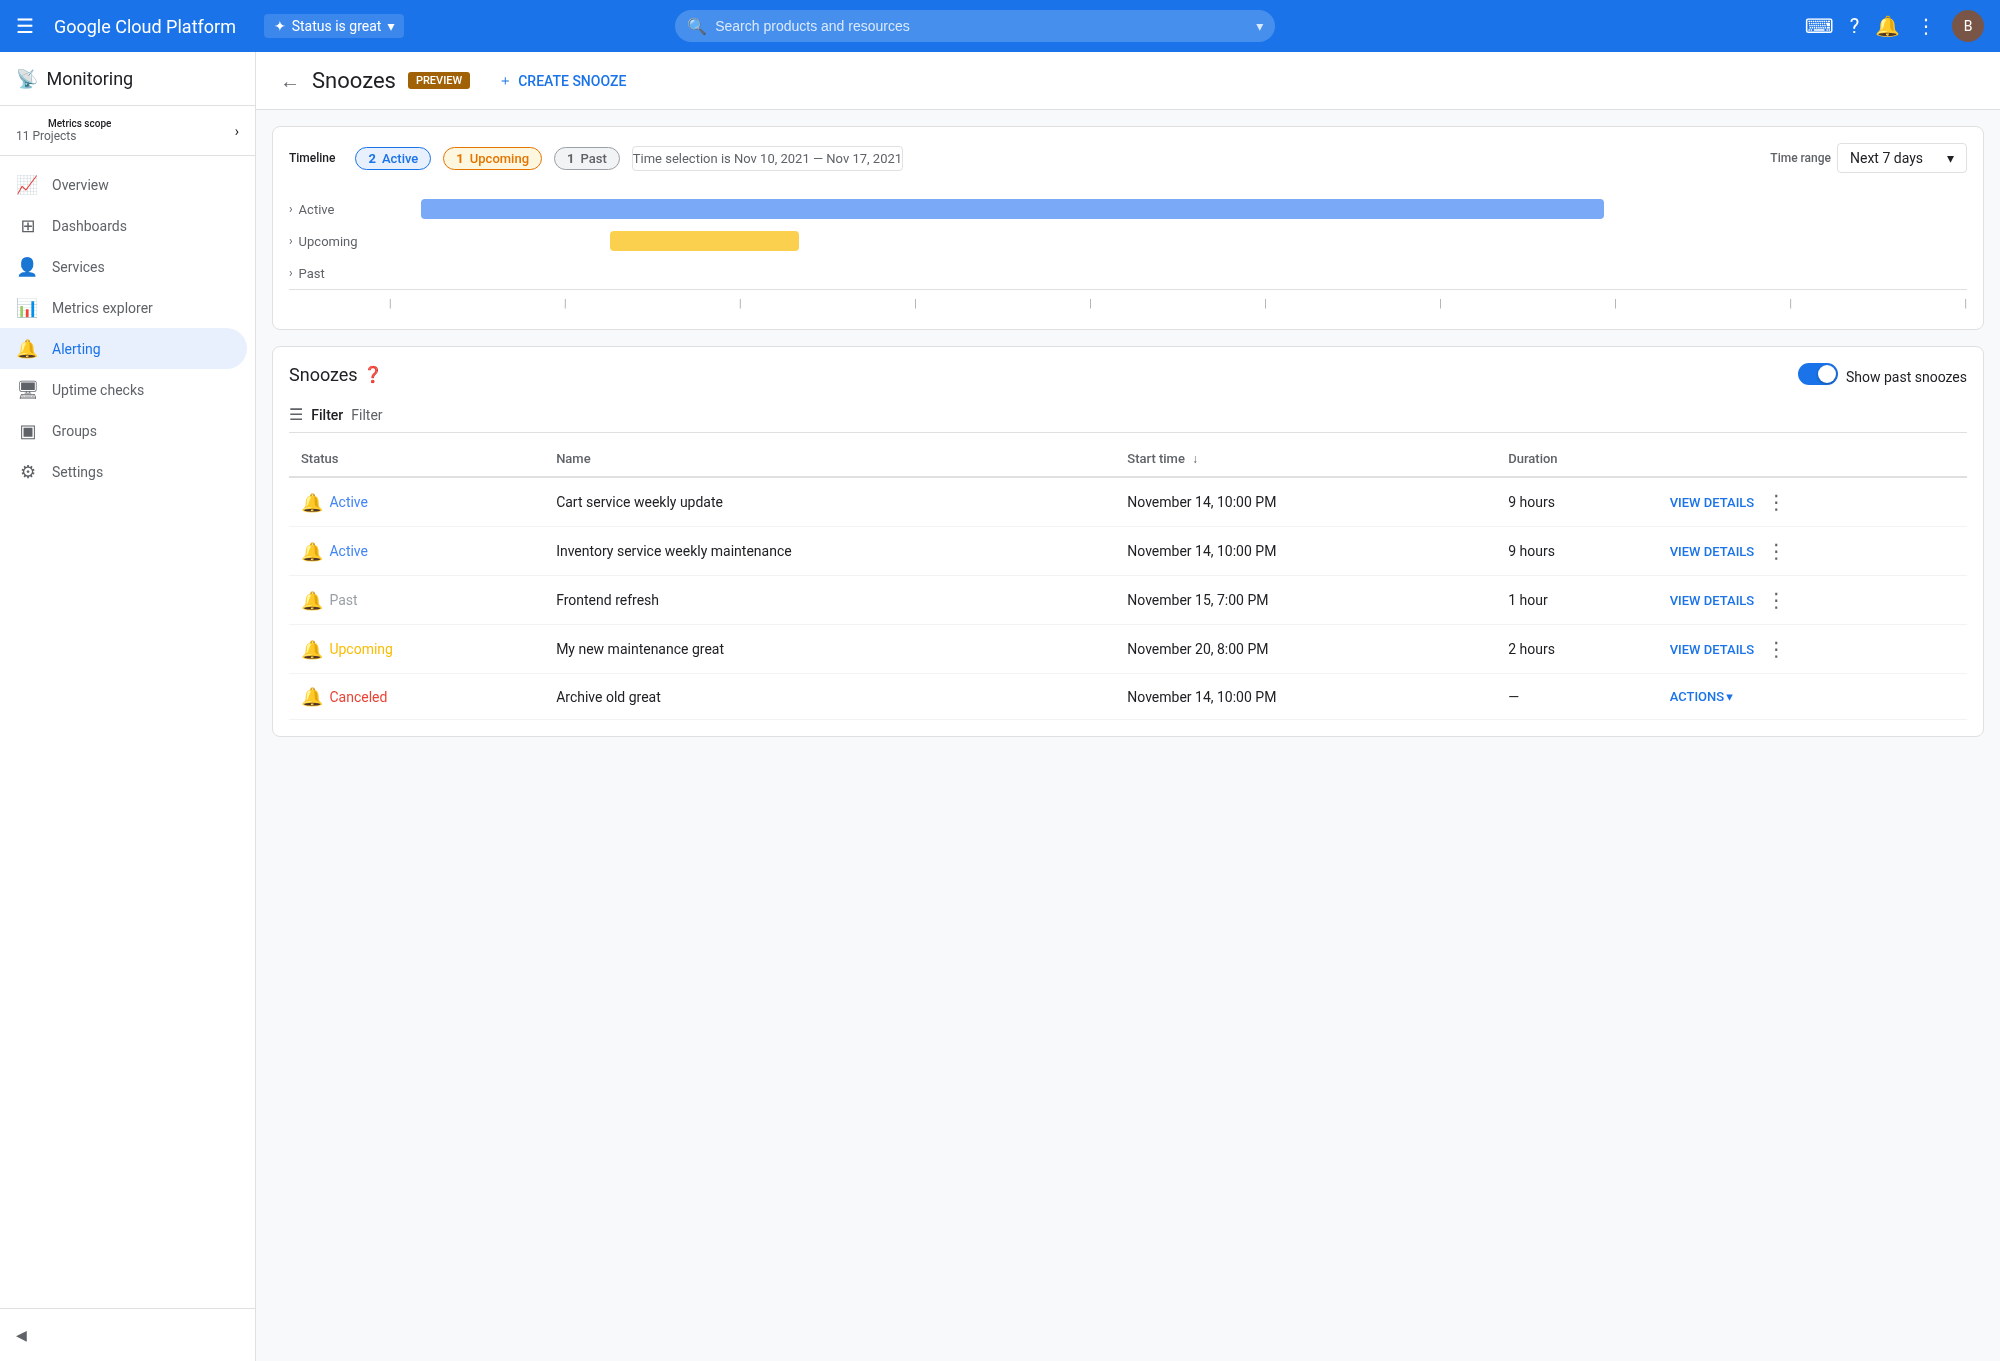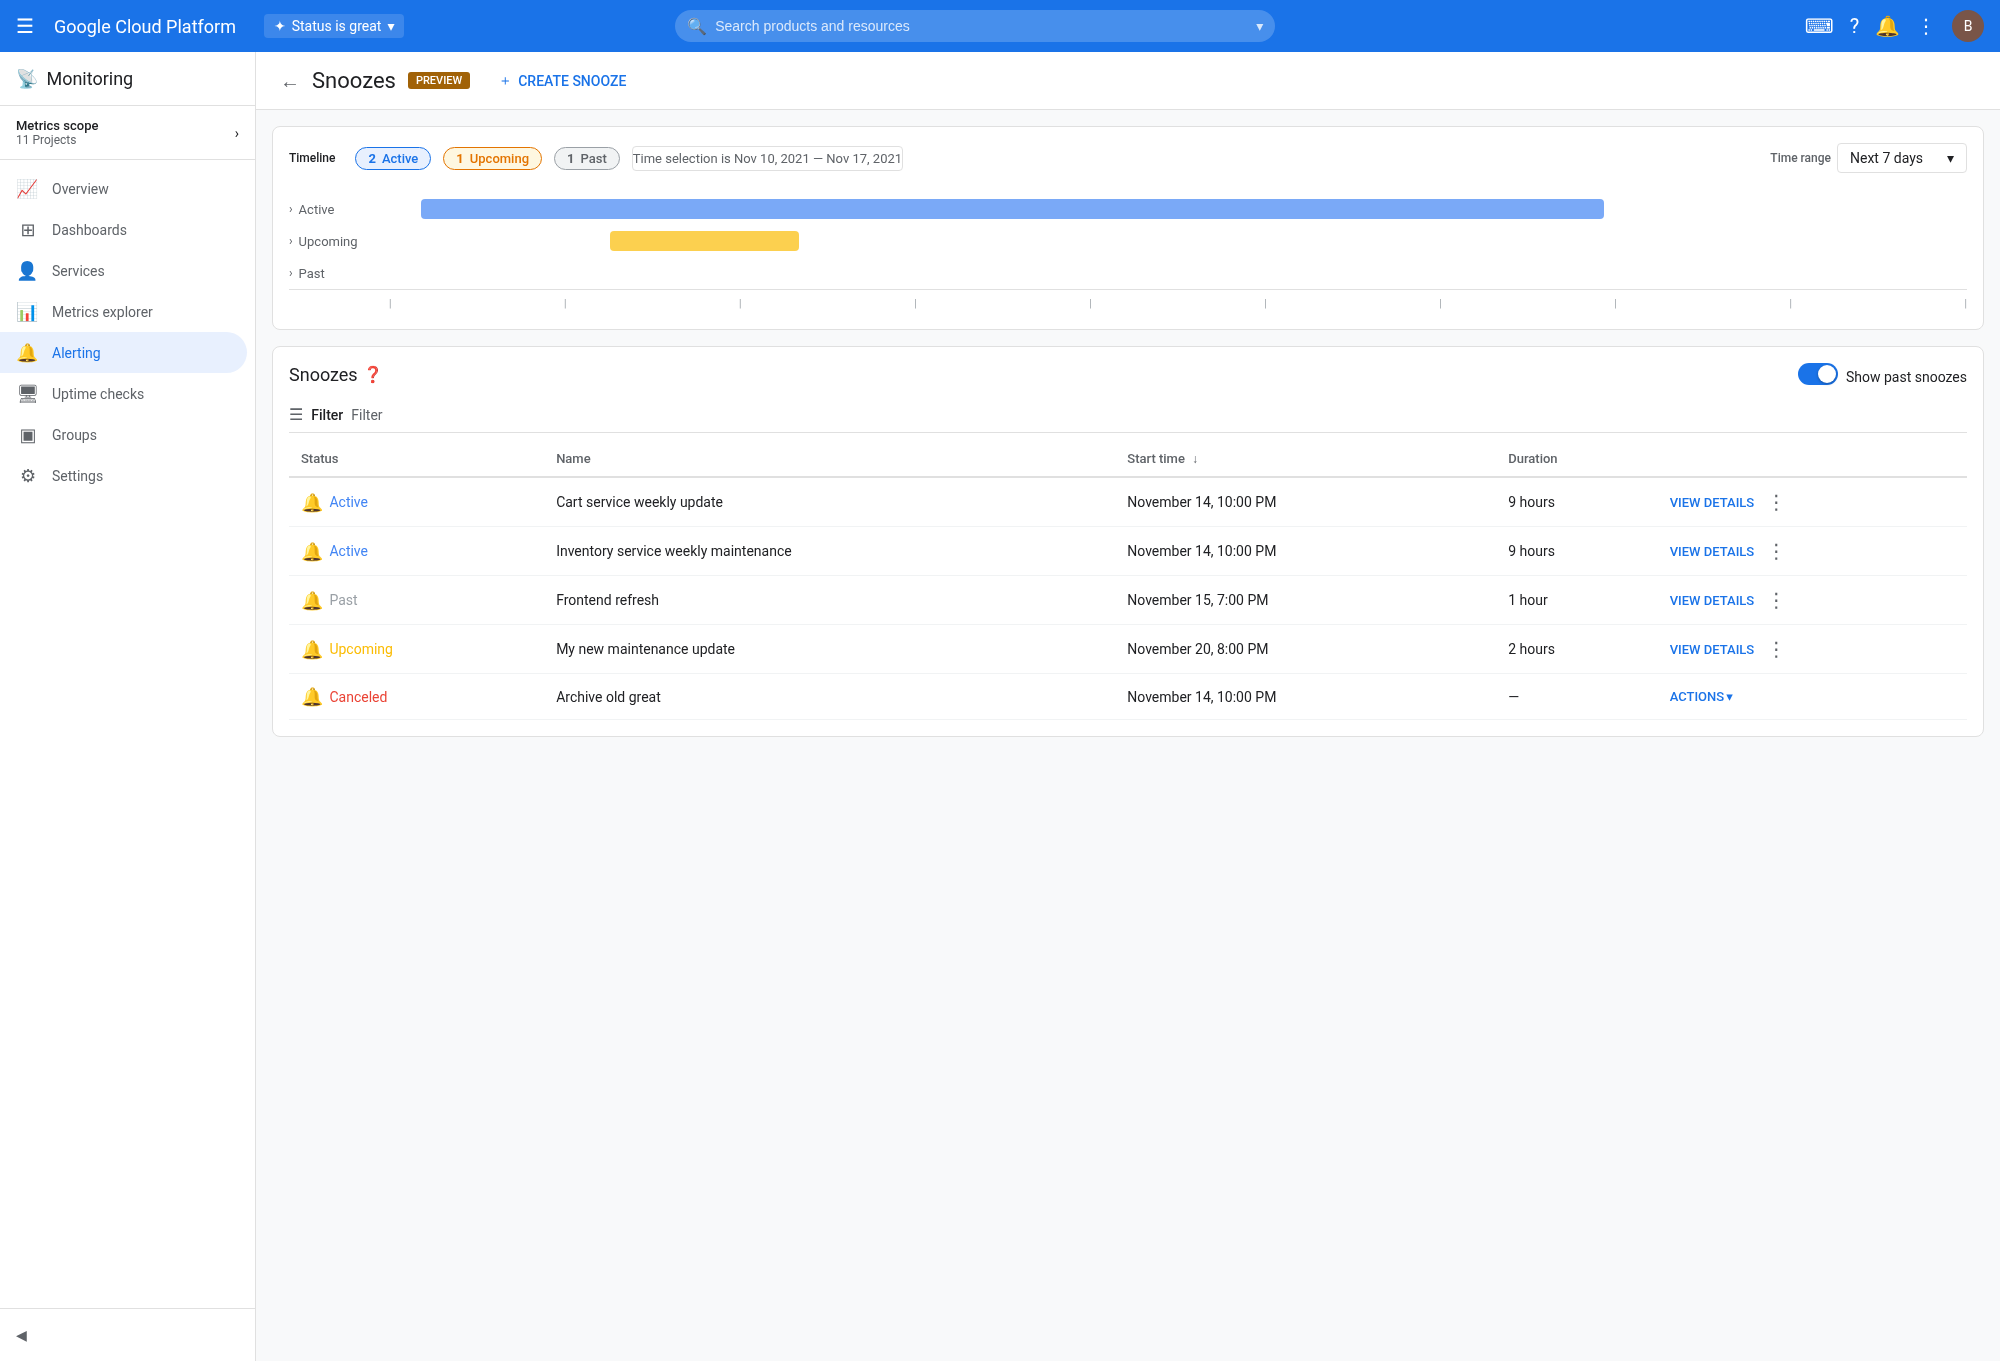--- a/index.html
+++ b/index.html
@@ -24,21 +24,21 @@
 
     
     .layout { display: flex; margin-top: 52px; height: calc(100vh - 52px); }
 
     
     .sidebar { width: 256px; background: white; border-right: 1px solid #e0e0e0; display: flex; flex-direction: column; overflow-y: auto; flex-shrink: 0; }
     .sidebar-header { padding: 16px; border-bottom: 1px solid #e0e0e0; }
     .sidebar-title { font-size: 18px; font-weight: 400; color: #202124; display: flex; align-items: center; gap: 8px; }
     .sidebar-metrics { display: flex; align-items: center; justify-content: space-between; padding: 12px 16px; border-bottom: 1px solid #e0e0e0; cursor: pointer; }
     .sidebar-metrics-text { font-size: 12px; color: #5f6368; }
-    .sidebar-metrics-title { font-size: 13px; font-weight: 500; }
+    .sidebar-metrics-title { font-size: 10px; font-weight: 500; margin-left: 32px; }
     .sidebar-nav { padding: 8px 0; }
     .sidebar-item { display: flex; align-items: center; gap: 12px; padding: 10px 16px; cursor: pointer; border-radius: 0 24px 24px 0; margin-right: 8px; color: #5f6368; font-size: 14px; }
     .sidebar-item.active { background: #e8f0fe; color: #1a73e8; }
     .sidebar-item .icon { font-size: 18px; width: 24px; text-align: center; }
     .sidebar-item.active .icon { color: #1a73e8; }
     .sidebar-bottom { margin-top: auto; padding: 8px 0; border-top: 1px solid #e0e0e0; }
     .sidebar-collapse { display: flex; align-items: center; padding: 10px 16px; cursor: pointer; color: #5f6368; }
 
     
     .main { flex: 1; overflow-y: auto; background: #f8f9fa; }
@@ -347,21 +347,21 @@
       </div>
     </td>
   </tr>
             <tr>
     <td>
       <div class="status-cell">
         <span class="status-icon" style="color:#fbbc04;">🔔</span>
         <span style="color:#fbbc04;">Upcoming</span>
       </div>
     </td>
-    <td>My new maintenance update</td>
+    <td>My new maintenance great</td>
     <td>November 20, 8:00 PM</td>
     <td>2 hours</td>
     <td>
       <div class="actions-cell">
         <span class="view-details-btn">VIEW DETAILS</span>
              <span class="more-icon">⋮</span>
       </div>
     </td>
   </tr>
             <tr>

